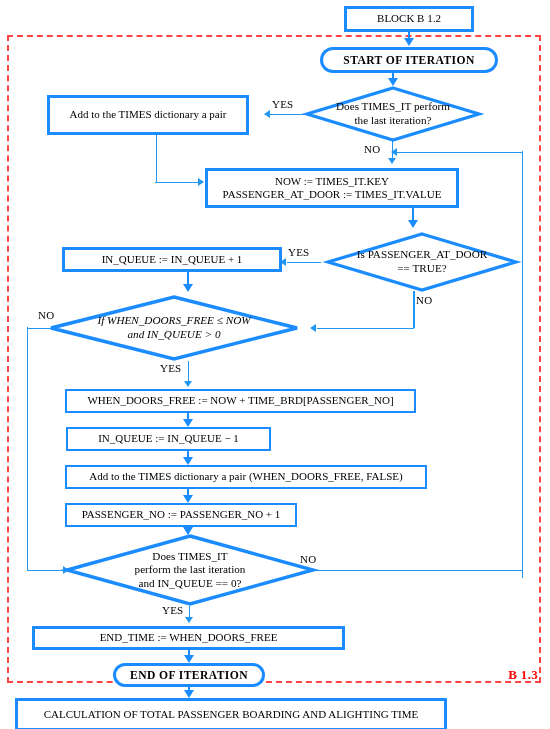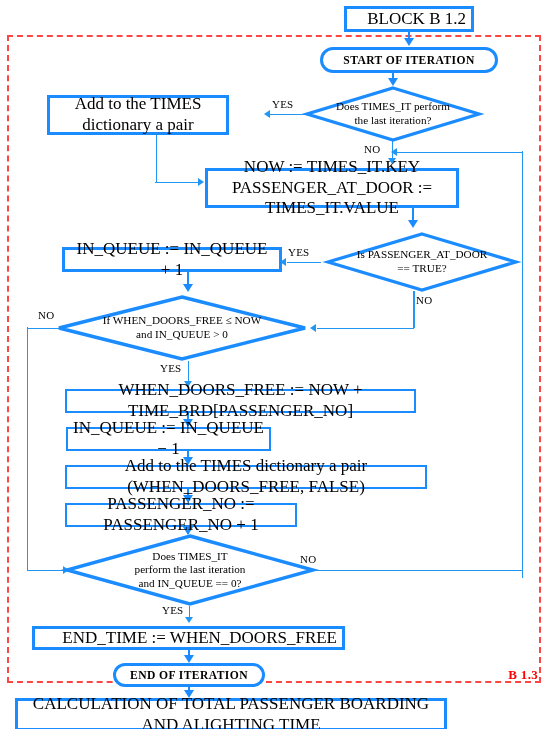--- a/index.html
+++ b/index.html
@@ -44,24 +44,23 @@
     display: flex;
     align-items: center;
     justify-content: center;
     text-align: center;
     color: #000;
     z-index: 5;
   }
   .proc {
     border: 3px solid #1a8cff;
     background: #ffffff;
-    font-size: 17px;
+    font-size: 11px;
     line-height: 1.22;
     padding: 1px 5px;
-    justify-content: flex-end;
   }
   .proc.thin { border-width: 2.5px; }
   .term {
     border: 3px solid #1a8cff;
     background: #ffffff;
     border-radius: 22px;
     font-size: 11.6px;
     font-weight: bold;
     letter-spacing: .4px;
   }
@@ -167,21 +166,21 @@
       <polygon points="88,2 174,28 88,54 2,28" fill="#ffffff" stroke="#1a8cff" stroke-width="3.2"></polygon>
     </svg>
     <div class="dia-text">
       <div>
         <span>Does TIMES_IT perform</span><br>
         <span>the last iteration?</span>
       </div>
     </div>
   </div>
 
-  <div class="node proc" style="left:47px; top:95px; width:182px; height:40px;">
+  <div class="node proc" style="left:47px; top:95px; width:202px; height:40px;">
     <div>
       <span>Add to the TIMES dictionary a pair</span><br>
     </div>
   </div>
 
   <div class="node proc" style="left:205px; top:168px; width:254px; height:40px;">
     <div>
       <span>NOW := TIMES_IT.KEY</span><br>
       <span>PASSENGER_AT_DOOR := TIMES_IT.VALUE</span>
     </div>
@@ -196,21 +195,21 @@
         <span>Is PASSENGER_AT_DOOR</span><br>
         <span>== TRUE?</span>
       </div>
     </div>
   </div>
 
   <div class="node proc" style="left:62px; top:247px; width:220px; height:25px;">
     <span>IN_QUEUE := IN_QUEUE + 1</span>
   </div>
 
-  <div class="dia-wrap" style="left:57px; top:295px; width:250px; height:66px;">
+  <div class="dia-wrap" style="left:49px; top:295px; width:250px; height:66px;font-style:italic;">
     <svg width="250" height="66" viewBox="0 0 250 66">
       <polygon points="125,2 248,33 125,64 2,33" fill="#ffffff" stroke="#1a8cff" stroke-width="3.4"></polygon>
     </svg>
     <div class="dia-text">
       <div>
         <span>If WHEN_DOORS_FREE ≤ NOW</span><br>
         <span>and IN_QUEUE &gt; 0</span>
       </div>
     </div>
   </div>

